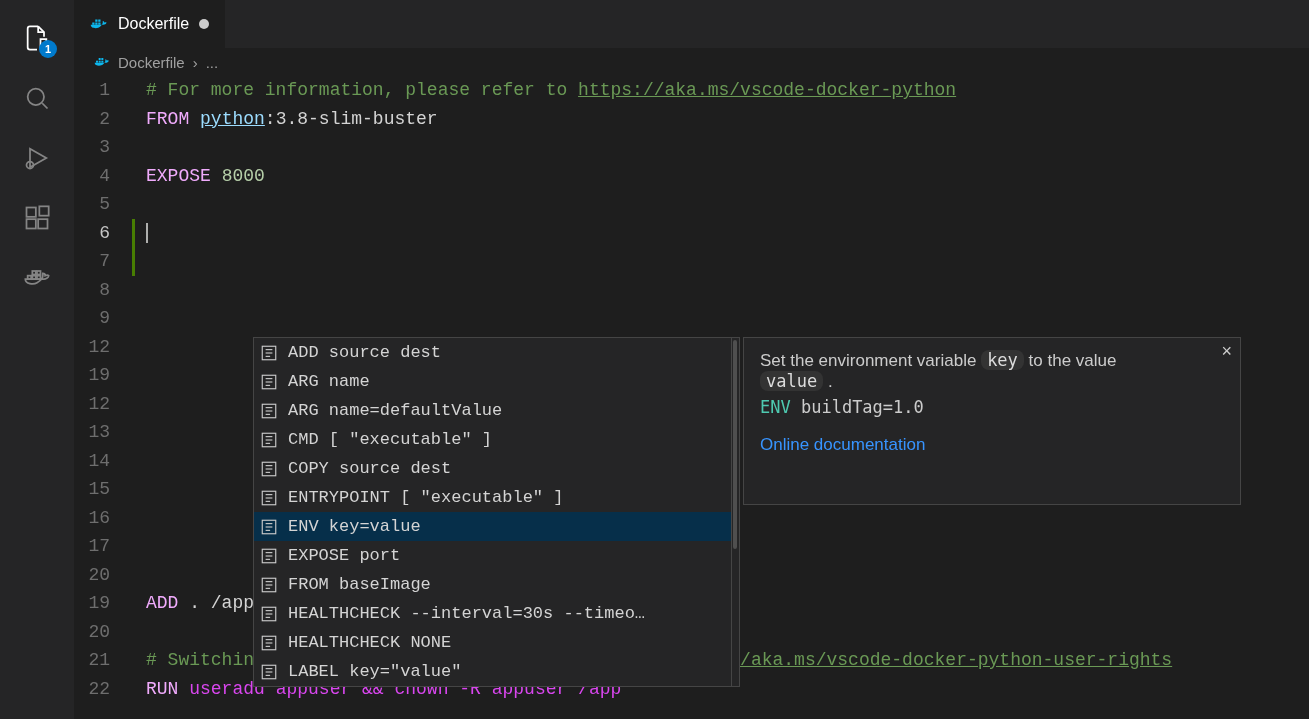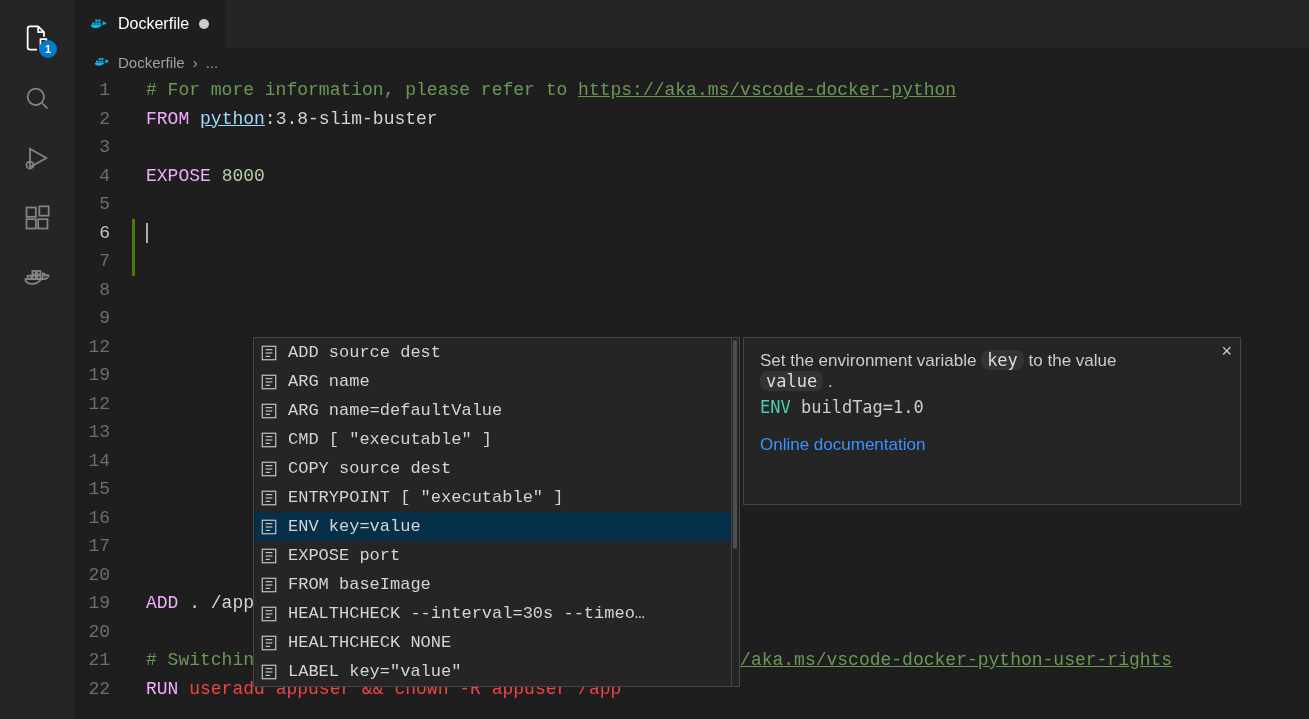--- a/index.html
+++ b/index.html
@@ -103,21 +103,21 @@
     vertical-align: text-bottom;
     margin-left:0;
   }
   .tok-comment { color:#6A9955; }
   .tok-link { color:#6A9955; text-decoration: underline; }
   .tok-link2 { text-decoration: underline; }
   .tok-kw { color:#f0abfc; }
   .tok-lit { color:#9CDCFE; }
   .tok-num { color:#B5CEA8; }
   .tok-plain { color:#D4D4D4; }
-  .tok-cmd { color:#ef4444; }
+  .tok-cmd { color:#d946ef; }
   .tok-env { color:#4ec9b0; }
 
   .suggest {
     position: absolute;
     top: 261px;
     left: 179px;
     width: 487px;
     background: #252526;
     border: 1px solid #454545;
     font-family: "Consolas","Courier New",monospace;

